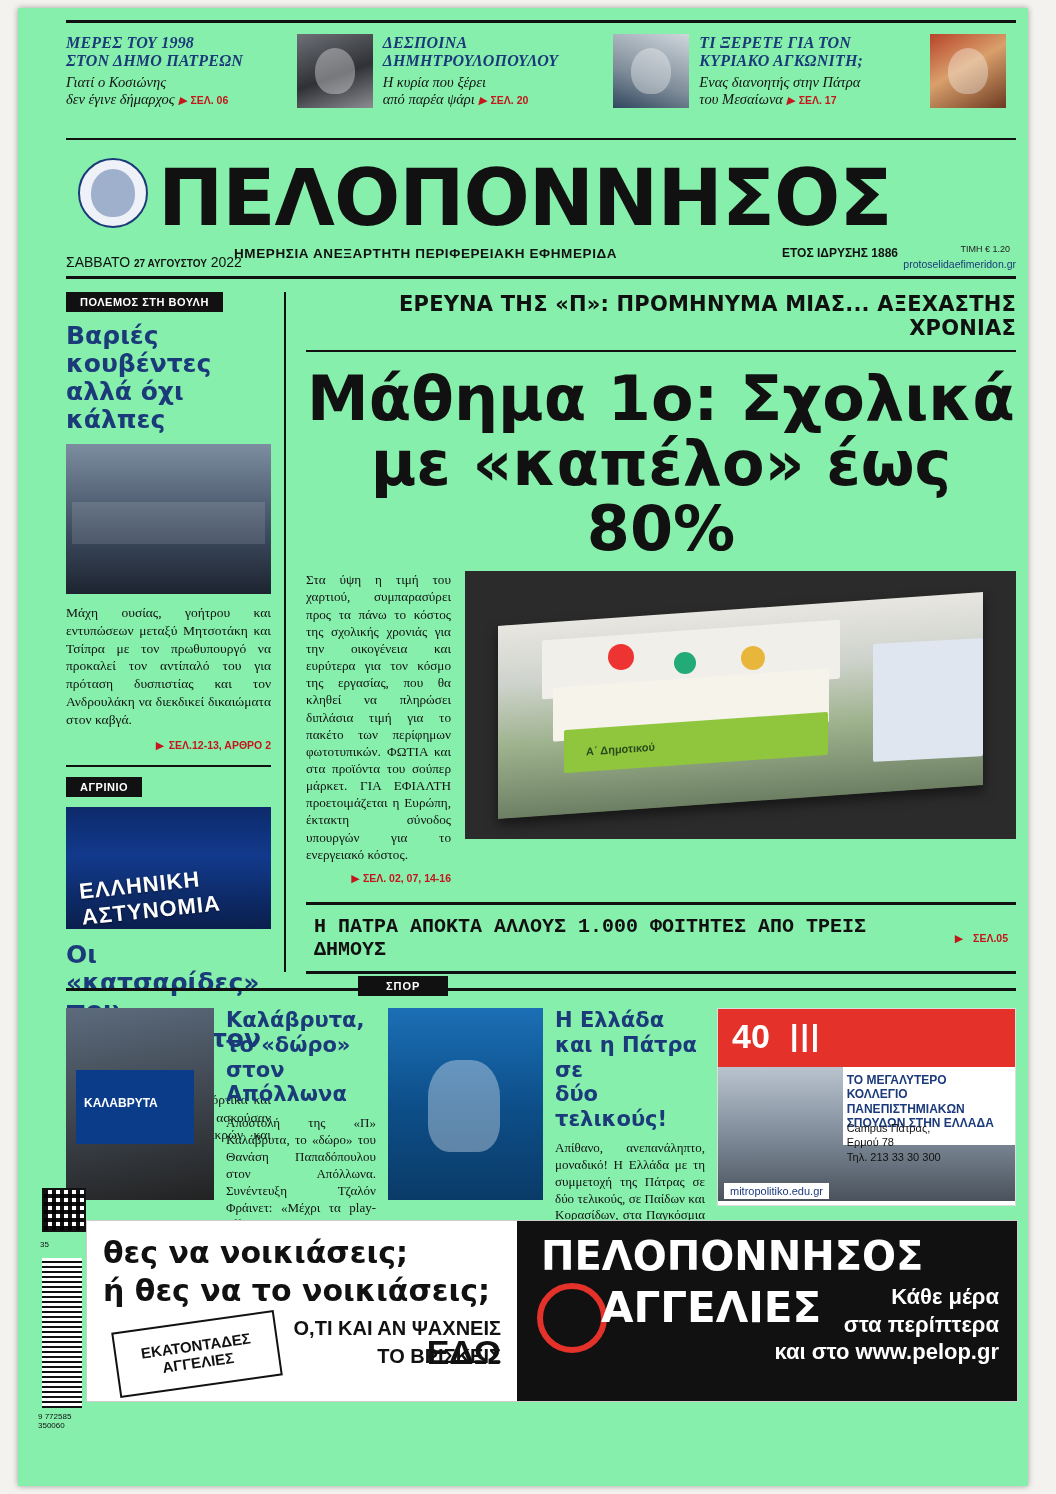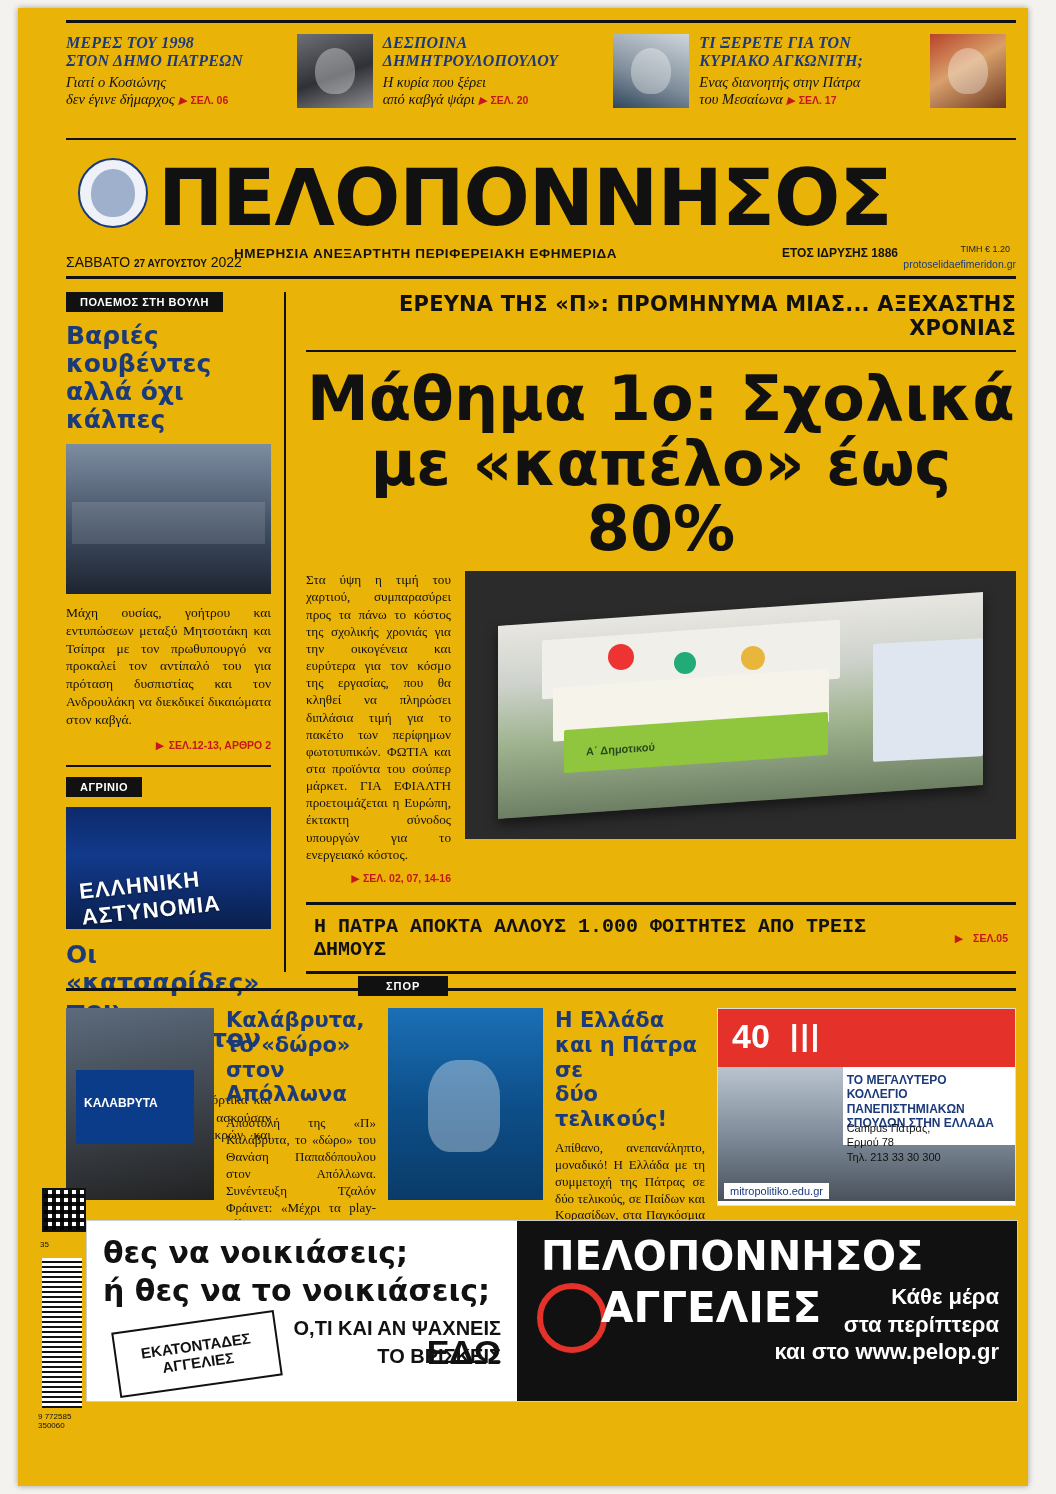--- a/index.html
+++ b/index.html
@@ -1,21 +1,21 @@
 <!DOCTYPE html>
 <html><head>
 <meta charset="utf-8">
 <style>
   html,body{margin:0;padding:0;background:#8a8a8a;}
   body{font-family:"Liberation Sans", sans-serif;}
   .page{
     position:relative;width:1056px;height:1494px;background:#f4f2ee;
     overflow:hidden;
   }
-  .sheet{position:absolute;left:18px;top:8px;width:1010px;height:1478px;background:#eab308;
+  .sheet{position:absolute;left:18px;top:8px;width:1010px;height:1478px;background:#86efac;
      box-shadow:0 0 6px rgba(0,0,0,.35);}
   
   .teasers{position:absolute;left:48px;top:26px;width:950px;height:100px;display:flex;}
   .teaser{flex:1;display:flex;align-items:flex-start;gap:8px;padding-right:10px;}
   .teaser .txt{flex:1;}
   .teaser h4{margin:0;font-family:"Liberation Serif",serif;font-style:italic;font-weight:bold;
      color:#1b3a7a;font-size:16px;line-height:1.12;letter-spacing:.2px;}
   .teaser p{margin:4px 0 0 0;font-family:"Liberation Serif",serif;font-style:italic;
      color:#111;font-size:14.5px;line-height:1.18;}
   .teaser .ref{color:#c4161c;font-weight:bold;font-style:normal;font-family:"Liberation Sans",sans-serif;
@@ -165,21 +165,21 @@
       <div class="thumb a">
             <div class="face"></div>
           </div>
     </div>
 
     <div class="teaser">
       <div class="txt">
         <h4><span>ΔΕΣΠΟΙΝΑ</span><br>
             <span>ΔΗΜΗΤΡΟΥΛΟΠΟΥΛΟΥ</span></h4>
         <p><span>Η κυρία που ξέρει</span><br>
-           <span>από καβγά ψάρι</span>
+           <span>από παρέα ψάρι</span>
            <span class="arrow">▶</span>
            <span class="ref">ΣΕΛ. 20</span></p>
       </div>
       <div class="thumb b">
             <div class="face"></div>
           </div>
     </div>
 
     <div class="teaser">
       <div class="txt">

